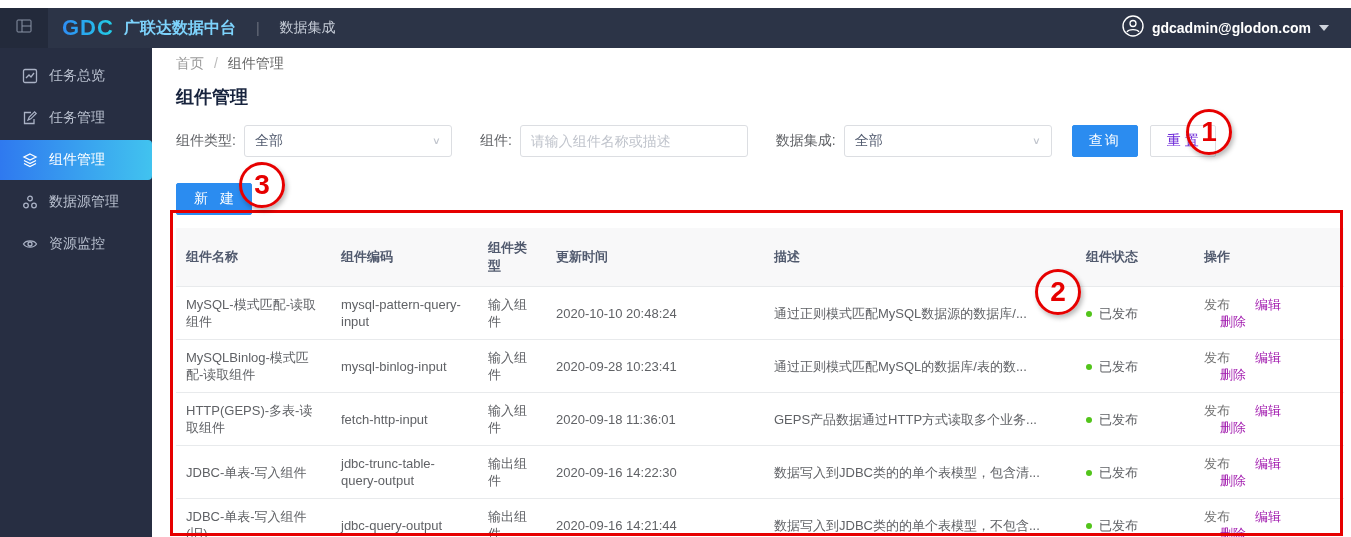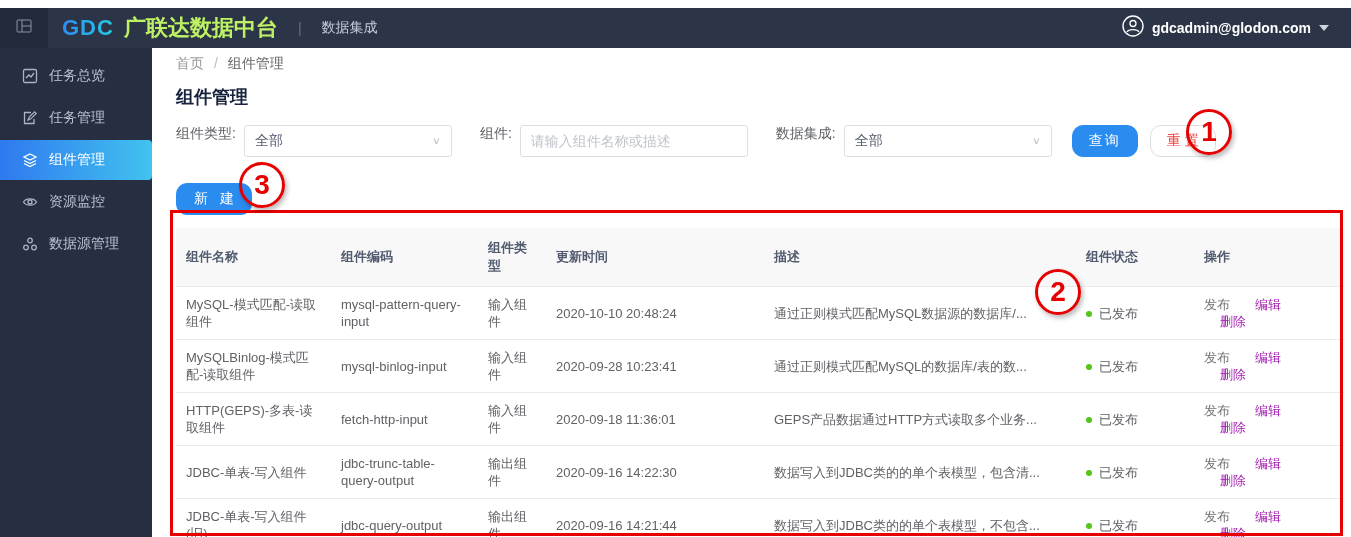--- a/index.html
+++ b/index.html
@@ -7,21 +7,21 @@
   body { font-family:"Liberation Sans","DejaVu Sans",sans-serif; background:#fff; position:relative; }
 
   
   .topbar { position:absolute; left:0; top:8px; width:1351px; height:40px;
             background:#2c3447; display:flex; align-items:center; z-index:5; }
   .collapse-box { width:48px; height:40px; background:#232a3b; display:flex;
                   align-items:center; justify-content:center; cursor:pointer; }
   .logo { margin-left:14px; font-size:22px; font-weight:800; letter-spacing:1px;
           background:linear-gradient(90deg,#2e8df5,#22cfe6);
           -webkit-background-clip:text; background-clip:text; color:transparent; }
-  .app-title { color:#bef264; font-size:22px; font-weight:700; margin-left:10px; }
+  .app-title { color:#7dd3fc; font-size:16px; font-weight:700; margin-left:10px; }
   .top-divider { color:rgba(255,255,255,.28); margin:0 20px; font-size:14px; }
   .top-nav { color:#c5cbd6; font-size:14px; cursor:pointer; }
   .top-right { margin-left:auto; display:flex; align-items:center; padding-right:22px; cursor:pointer; }
   .user-email { color:#fff; font-size:14px; font-weight:600; margin:0 8px 0 8px; }
   .caret-down { width:0; height:0; border-left:5px solid transparent; border-right:5px solid transparent;
                 border-top:6px solid #cfd3dc; }
 
   
   .sidebar { position:absolute; left:0; top:40px; width:152px; height:497px;
              background:#272e42; padding-top:16px; z-index:4; }
@@ -35,35 +35,35 @@
 
   
   .content { position:absolute; left:152px; top:40px; width:1199px; height:497px;
              background:#fff; padding:15px 24px 0 24px; }
   .breadcrumb { font-size:14px; color:#999; }
   .breadcrumb .bc-home { color:#999; cursor:pointer; }
   .breadcrumb .bc-sep { margin:0 6px; color:#bbb; }
   .breadcrumb .bc-cur { color:#666; }
   .page-title { font-size:18px; color:#17233d; font-weight:600; margin-top:12px; }
 
-  .filter-row { display:flex; margin-top:16px; font-size:14px; color:#606266; }
+  .filter-row { display:flex; align-items:center; margin-top:16px; font-size:14px; color:#606266; }
   .f-label { margin-right:8px; white-space:nowrap; }
   .select-box { width:208px; height:32px; border:1px solid #dcdee2; border-radius:3px;
                 display:flex; align-items:center; padding:0 10px; color:#515a6e;
                 cursor:pointer; background:#fff; }
   .select-box .chev { margin-left:auto; color:#c0c4cc; font-size:12px; transform:scaleY(.8); }
   .text-input { width:228px; height:32px; border:1px solid #dcdee2; border-radius:3px;
                 padding:0 10px; font-size:14px; color:#515a6e; outline:none;
                 font-family:inherit; }
   .text-input::placeholder { color:#c0c4cc; }
   .gap-lg { margin-left:28px; }
-  .btn { height:32px; border-radius:11px; font-size:14px; padding:0 16px; cursor:pointer;
+  .btn { height:32px; border-radius:2px; font-size:14px; padding:0 16px; cursor:pointer;
          font-family:inherit; }
   .btn-primary { background:#2b8cf0; border:1px solid #2b8cf0; color:#fff; }
-  .btn-default { background:#fff; border:1px solid #dcdee2; color:#ef4444; letter-spacing:4px; padding-right:12px;}
+  .btn-default { background:#fff; border:1px solid #dcdee2; color:#6d28d9; letter-spacing:4px; padding-right:12px;}
   .search-btn { margin-left:20px; letter-spacing:2px; }
   .reset-btn  { margin-left:12px; }
   .new-btn { margin-top:26px; letter-spacing:4px; padding:0 13px 0 17px; }
 
   
   .comp-table { margin-top:13px; width:1168px; border-collapse:collapse; table-layout:fixed;
                 font-size:13px; color:#606266; }
   .comp-table th { background:#f8f8f9; color:#515a6e; font-weight:700; text-align:left;
                    padding:11px 10px; border-bottom:1px solid #e8eaec; }
   .comp-table td { padding:9px 10px; border-bottom:1px solid #e8eaec; line-height:17px;
@@ -144,35 +144,35 @@
           <path d="M8 2 L14 5 L8 8 L2 5 Z" stroke-width="1.3"></path>
           <path d="M2 8.5 L8 11.5 L14 8.5" stroke-width="1.3"></path>
           <path d="M2 11.5 L8 14.5 L14 11.5" stroke-width="1.3"></path>
         </svg>
     </span>
     <span>组件管理</span>
   </div>
   <div class="side-item">
     <span class="s-icon">
       <svg width="16" height="16" viewBox="0 0 16 16">
-          <path d="M1.5 8 C4 3.8 12 3.8 14.5 8 C12 12.2 4 12.2 1.5 8 Z" stroke-width="1.3"></path>
-          <circle cx="8" cy="8" r="2" stroke-width="1.3"></circle>
-        </svg>
-    </span>
-    <span>资源监控</span>
-  </div>
-  <div class="side-item">
-    <span class="s-icon">
-      <svg width="16" height="16" viewBox="0 0 16 16">
           <circle cx="8" cy="4.5" r="2.3" stroke-width="1.3"></circle>
           <circle cx="4" cy="11.5" r="2.3" stroke-width="1.3"></circle>
           <circle cx="12" cy="11.5" r="2.3" stroke-width="1.3"></circle>
         </svg>
     </span>
     <span>数据源管理</span>
+  </div>
+  <div class="side-item">
+    <span class="s-icon">
+      <svg width="16" height="16" viewBox="0 0 16 16">
+          <path d="M1.5 8 C4 3.8 12 3.8 14.5 8 C12 12.2 4 12.2 1.5 8 Z" stroke-width="1.3"></path>
+          <circle cx="8" cy="8" r="2" stroke-width="1.3"></circle>
+        </svg>
+    </span>
+    <span>资源监控</span>
   </div>
 </div>
 
 <div class="content">
   <div class="breadcrumb">
     <span class="bc-home">首页</span>
     <span class="bc-sep">/</span>
     <span class="bc-cur">组件管理</span>
   </div>
   <div class="page-title">组件管理</div>

